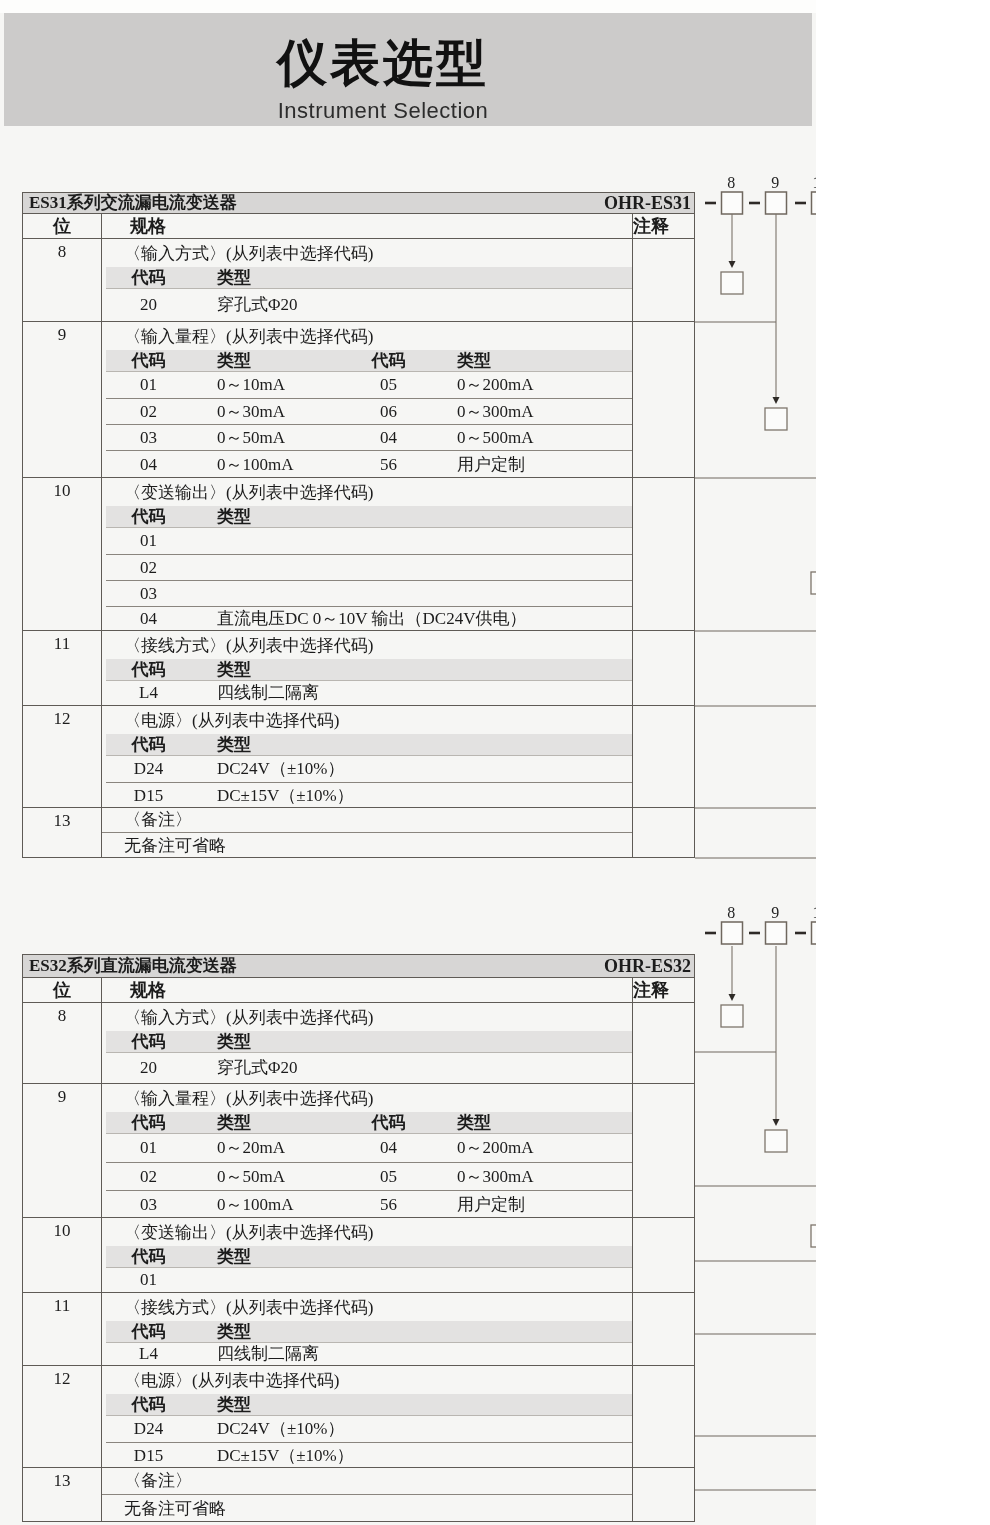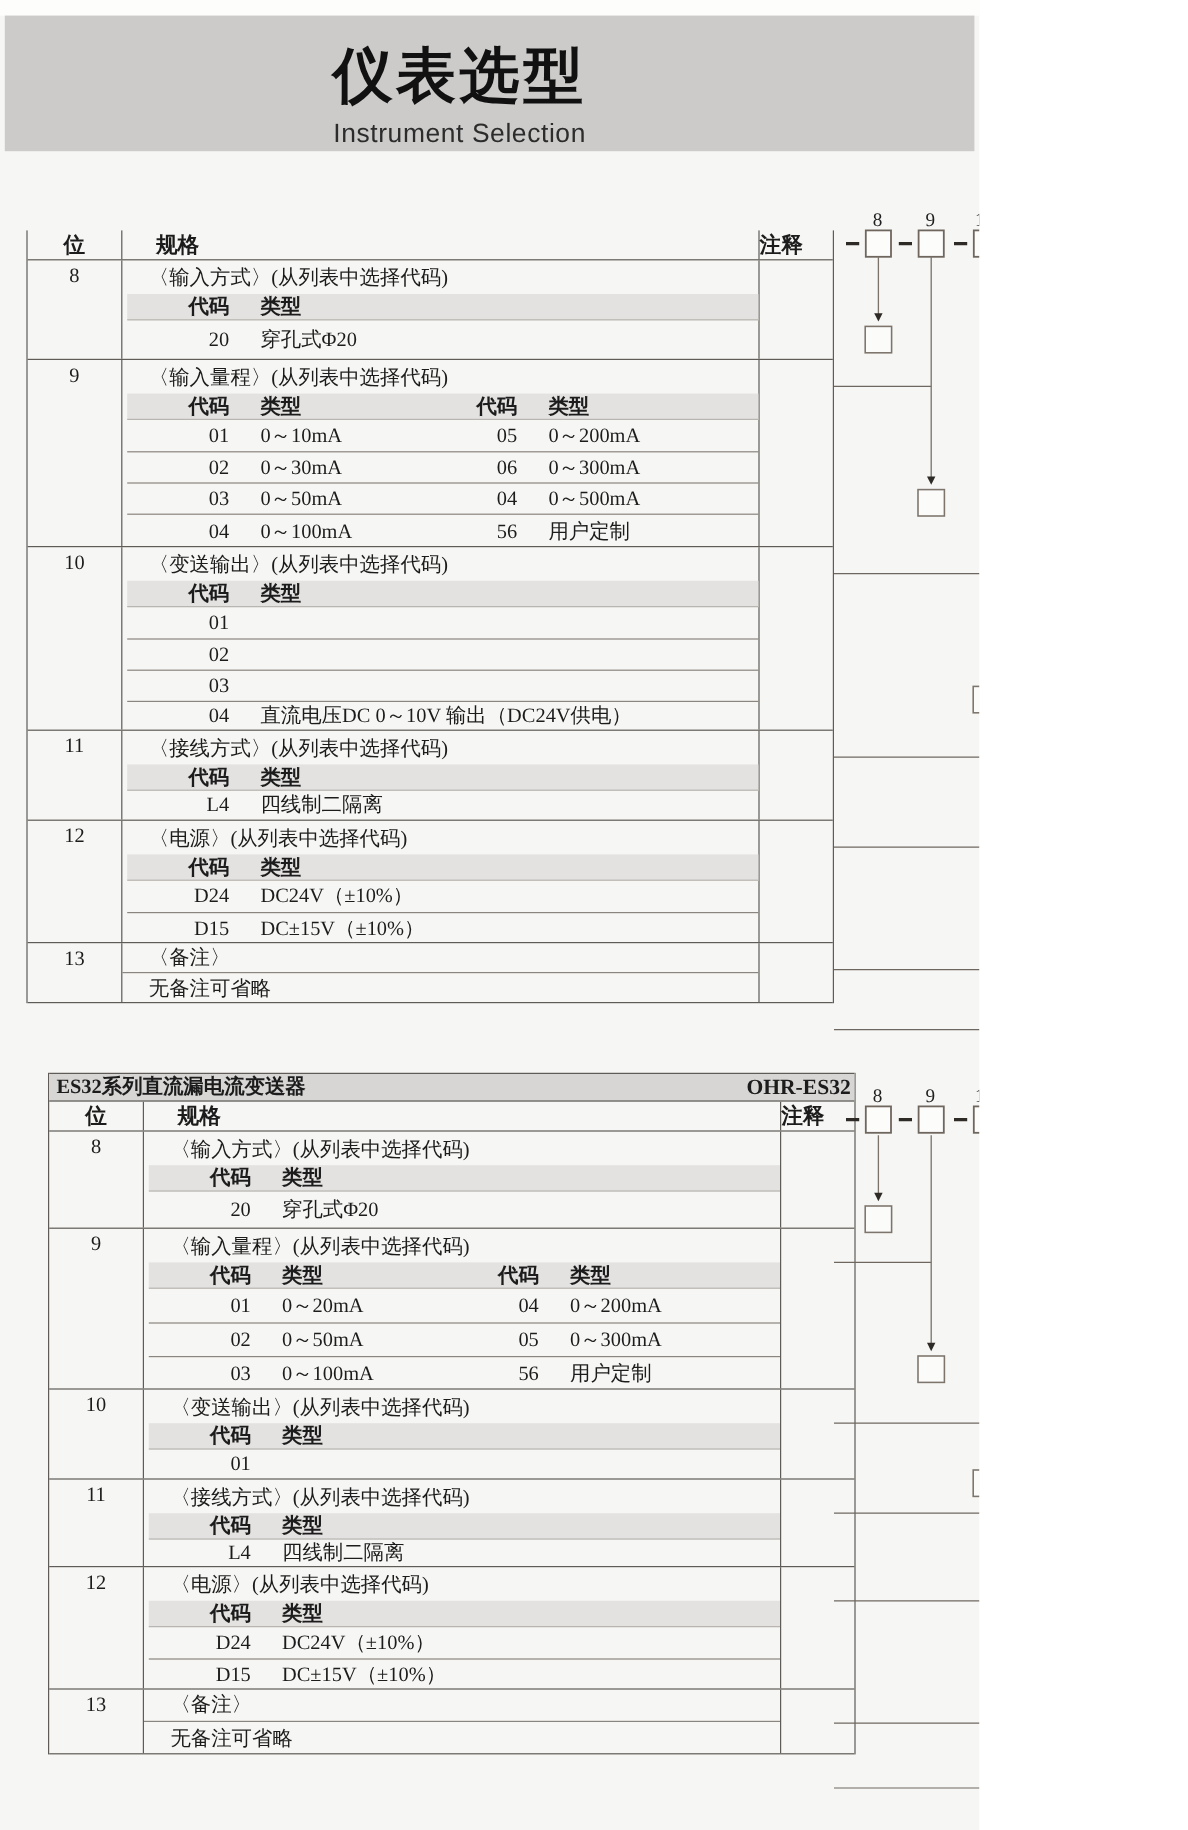--- a/index.html
+++ b/index.html
@@ -33,21 +33,21 @@
   .section{display:flex;box-sizing:border-box;border-bottom:1px solid var(--line-dark);}
   .pos-cell{width:79px;box-sizing:border-box;border-right:1px solid var(--line-dark);text-align:center;padding-top:3px;}
   .spec-cell{flex:1;box-sizing:border-box;position:relative;}
   .note-cell{width:62px;box-sizing:border-box;border-left:1px solid var(--line-dark);}
   .sec-label{box-sizing:border-box;padding-left:22px;}
   .subtable{margin-left:4px;}
   .srow{display:flex;box-sizing:border-box;}
   .srow.gray{background:var(--grayrow-bg);font-weight:bold;border-bottom:1px solid var(--line-soft);}
   .srow.sep{border-top:1px solid var(--line-mid);}
   .cc{box-sizing:border-box;white-space:nowrap;overflow:visible;}
-  .cc.code{width:85px;text-align:right;}
+  .cc.code{width:85px;text-align:center;}
   .cc.type{flex:1;padding-left:26px;}
   .cc.type.fixed{flex:none;width:155px;}
   .remark-label{box-sizing:border-box;padding-left:22px;border-bottom:1px solid var(--line-mid);}
   .remark-text{box-sizing:border-box;padding-left:22px;}
   
   #diagram{position:absolute;left:0;top:0;pointer-events:none;}
 </style>
 </head>
 <body>
 
@@ -56,20 +56,24 @@
 
   <div class="banner">
     <div class="banner-inner">
       <div class="banner-title">仪表选型</div>
       <div class="banner-subtitle">Instrument Selection</div>
     </div>
   </div>
 
   <div id="tables-root">
       <div class="tbl" style="top: 192px;">
+        <div class="titlebar" style="height: 22px; line-height: 20px;">
+          <span class="title-text">ES31系列交流漏电流变送器</span>
+          <span class="model-text">OHR-ES31</span>
+        </div>
         <div class="hrow" style="height: 25px; line-height: 24px;">
           <div class="hcell-pos">位</div>
           <div class="hcell-spec">规格</div>
           <div class="hcell-note">注释</div>
         </div>
         <div class="section" style="height: 83px;">
           <div class="pos-cell">8</div>
           <div class="spec-cell">
             <div class="sec-label" style="height: 28px; line-height: 30px;">〈输入方式〉(从列表中选择代码)</div>
             <div class="subtable">
@@ -190,21 +194,21 @@
         </div>
         <div class="section" style="height: 50px;">
           <div class="pos-cell">13</div>
           <div class="spec-cell">
             <div class="remark-label" style="height: 25px; line-height: 23px;">〈备注〉</div>
             <div class="remark-text" style="height: 25px; line-height: 25px;">无备注可省略</div>
           </div>
           <div class="note-cell"></div>
         </div>
       </div>
-      <div class="tbl" style="top: 894px; margin-left: 18px;">
+      <div class="tbl" style="top: 954px;">
         <div class="titlebar" style="height: 24px; line-height: 22px;">
           <span class="title-text">ES32系列直流漏电流变送器</span>
           <span class="model-text">OHR-ES32</span>
         </div>
         <div class="hrow" style="height: 25px; line-height: 24px;">
           <div class="hcell-pos">位</div>
           <div class="hcell-spec">规格</div>
           <div class="hcell-note">注释</div>
         </div>
         <div class="section" style="height: 81px;">

